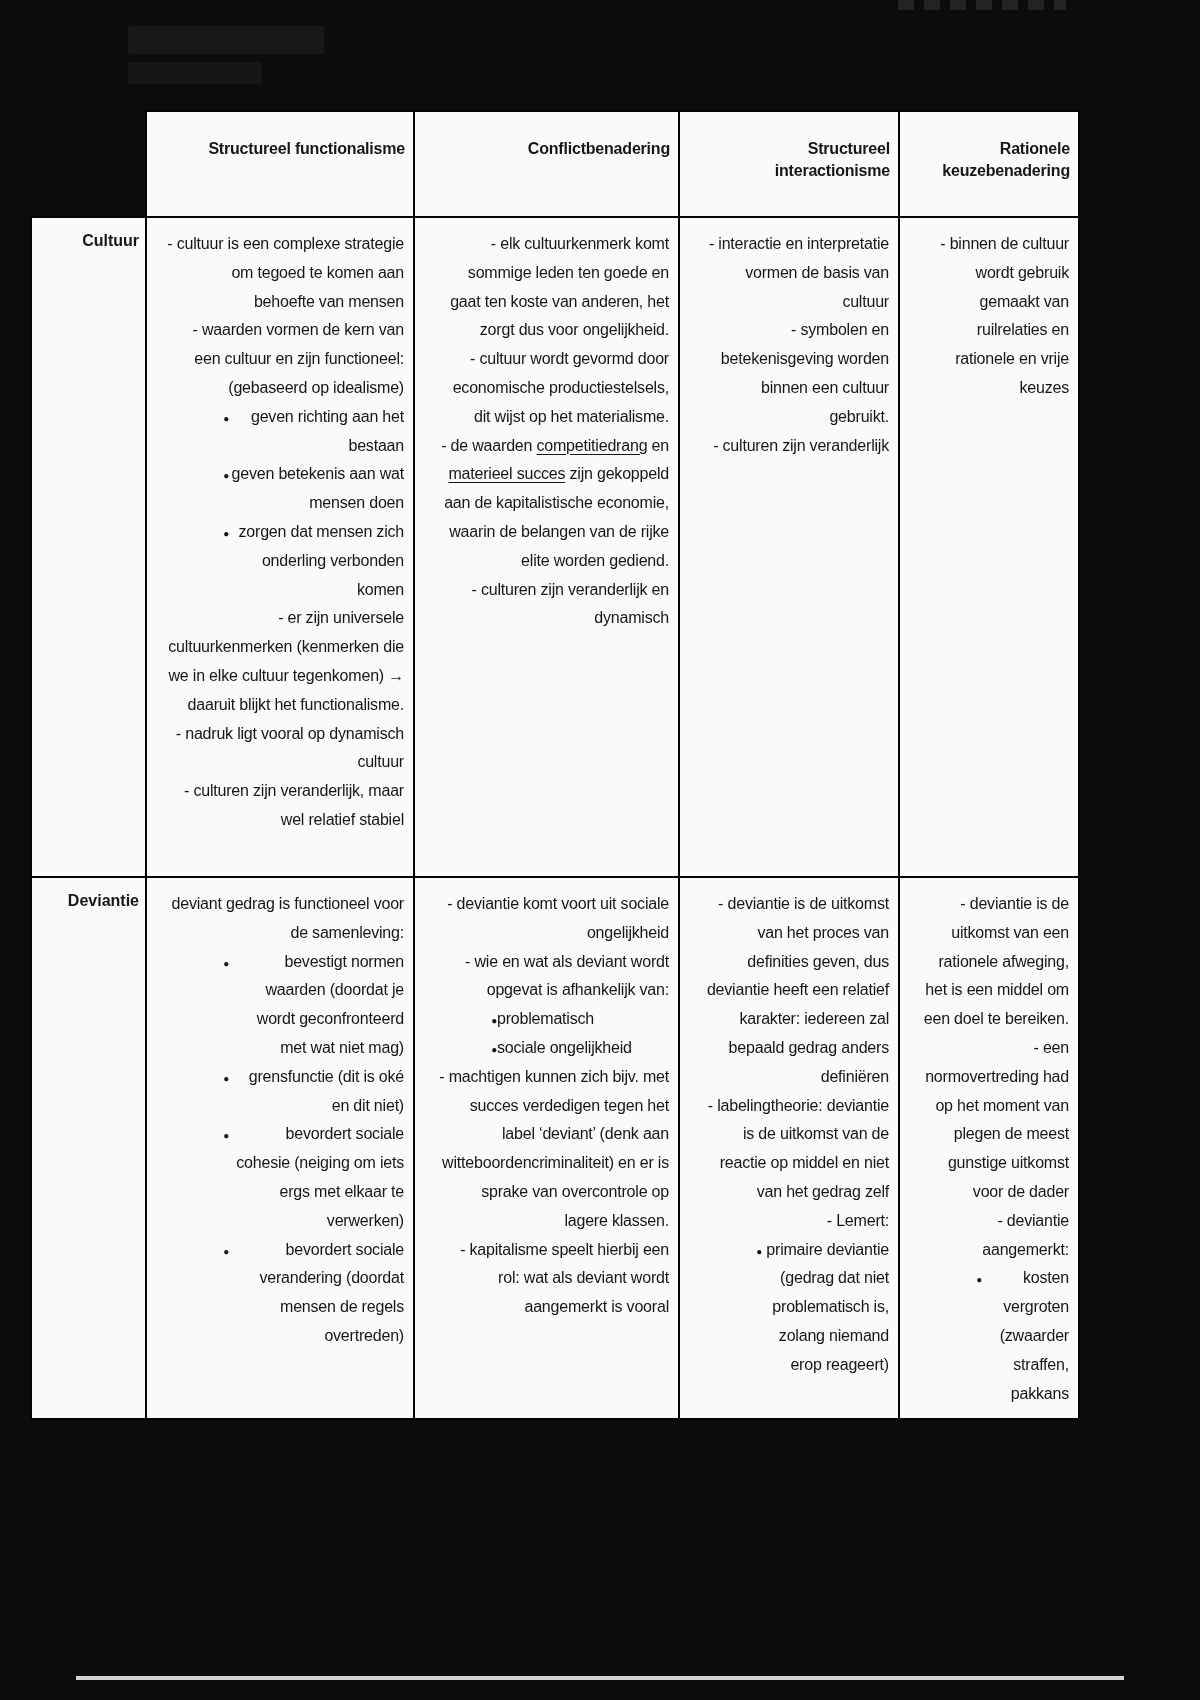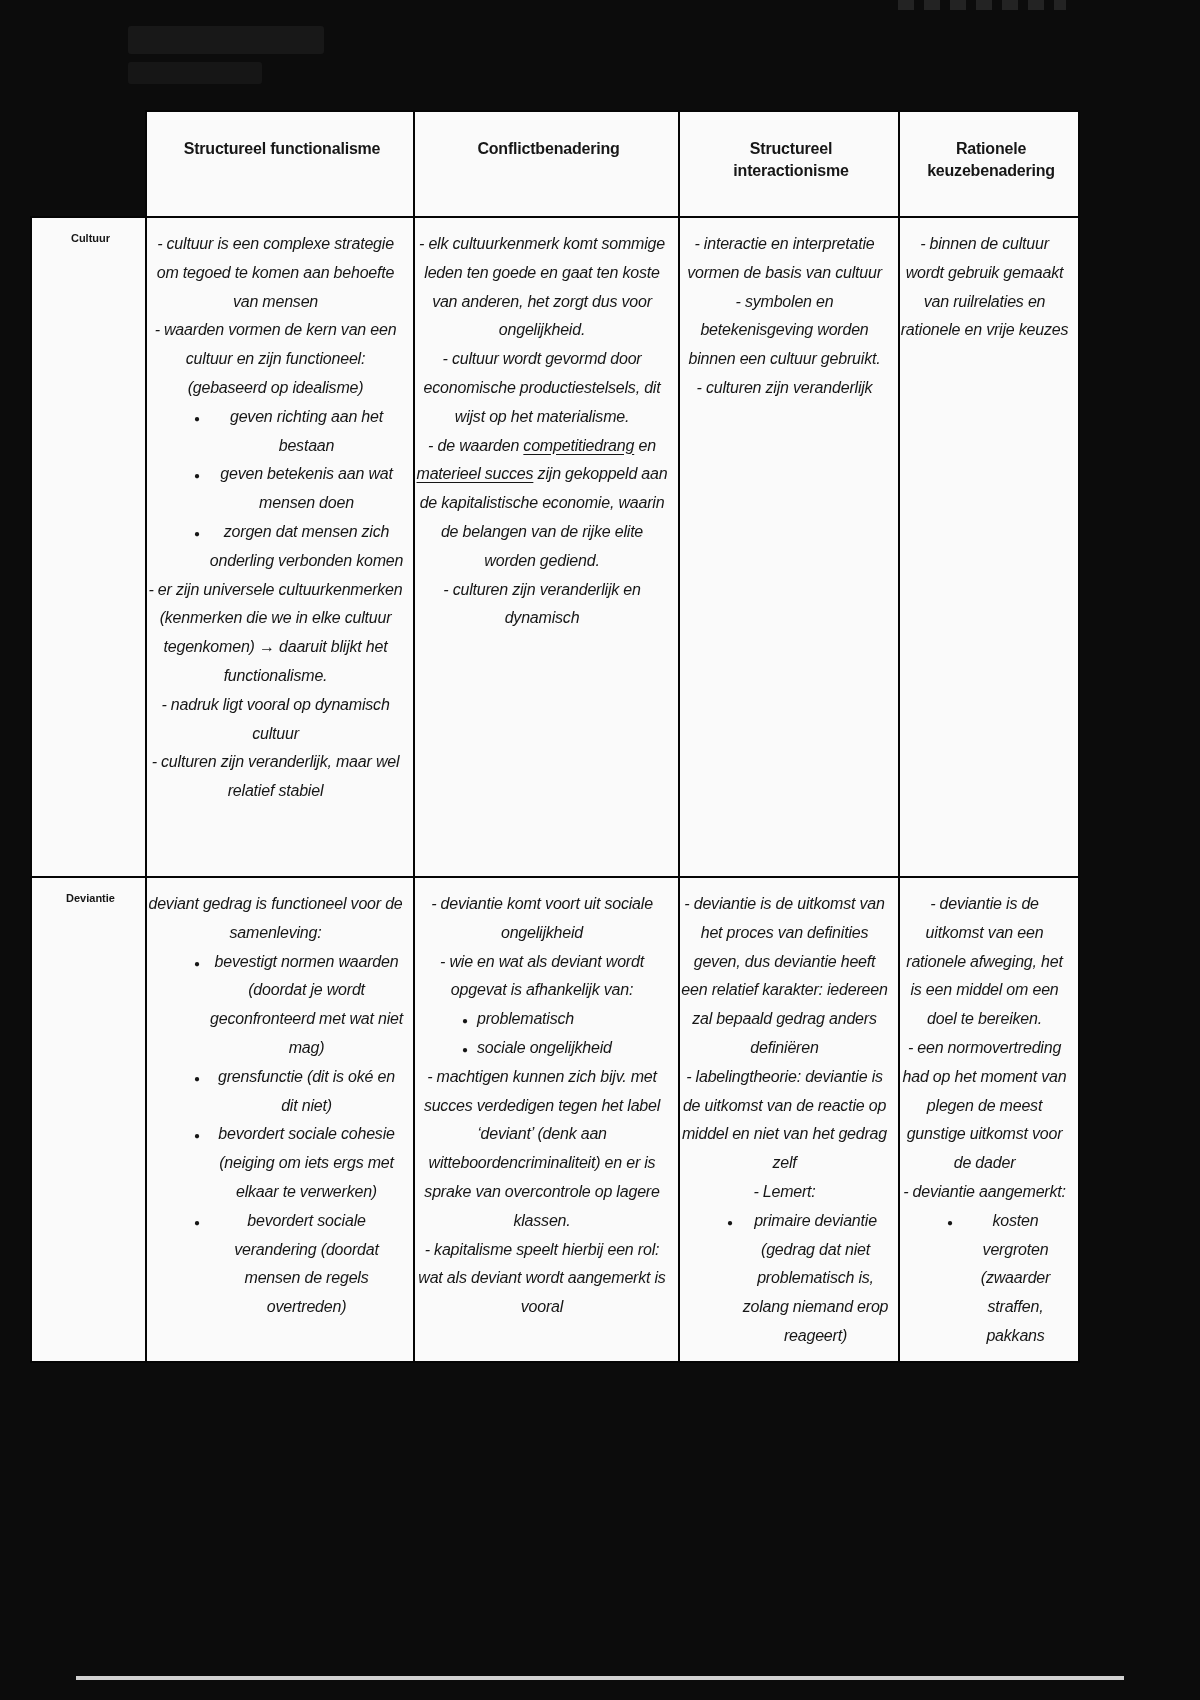--- a/index.html
+++ b/index.html
@@ -21,33 +21,33 @@
 
   table.matrix {
     position: absolute; left: 30px; top: 110px; width: 1048px;
     border-collapse: collapse; table-layout: fixed;
   }
   .matrix th, .matrix td {
     border: 2px solid #050505;
     background: #fafafa;
     vertical-align: top;
     color: #161616;
-    text-align: center;
+    text-align: right;
   }
   .matrix th.corner { border: none; background: transparent; }
 
   .col-head {
     font-weight: bold; font-size: 16px; letter-spacing: -0.2px;
     line-height: 1.35; padding: 26px 8px 10px 12px; height: 106px;
   }
-  .row-label { font-weight: bold; font-size: 11px; padding: 14px 6px 8px 10px; }
+  .row-label { font-weight: bold; font-size: 16px; padding: 14px 6px 8px 10px; }
 
   .matrix td {
-    padding: 12px 9px 10px 0;
-    font-size: 16px; line-height: 1.8; letter-spacing: -0.2px; font-style: italic;
+    padding: 12px 9px 10px 20px;
+    font-size: 16px; line-height: 1.8; letter-spacing: -0.2px;
   }
   tr.row-0 td, tr.row-0 .row-label { height: 660px; }
   tr.row-1 td, tr.row-1 .row-label { height: 483px; }
 
   .para { margin: 0; }
   .bullet { display: flex; align-items: baseline; padding-left: 38px; }
   .dot { flex: none; width: 24px; font-size: 10px; }
   .u { text-decoration: underline; text-underline-offset: 3px; }
 
   .bottom-rule { position: absolute; left: 76px; top: 1676px; width: 1048px; height: 4px; background: #d2d2d2; }

